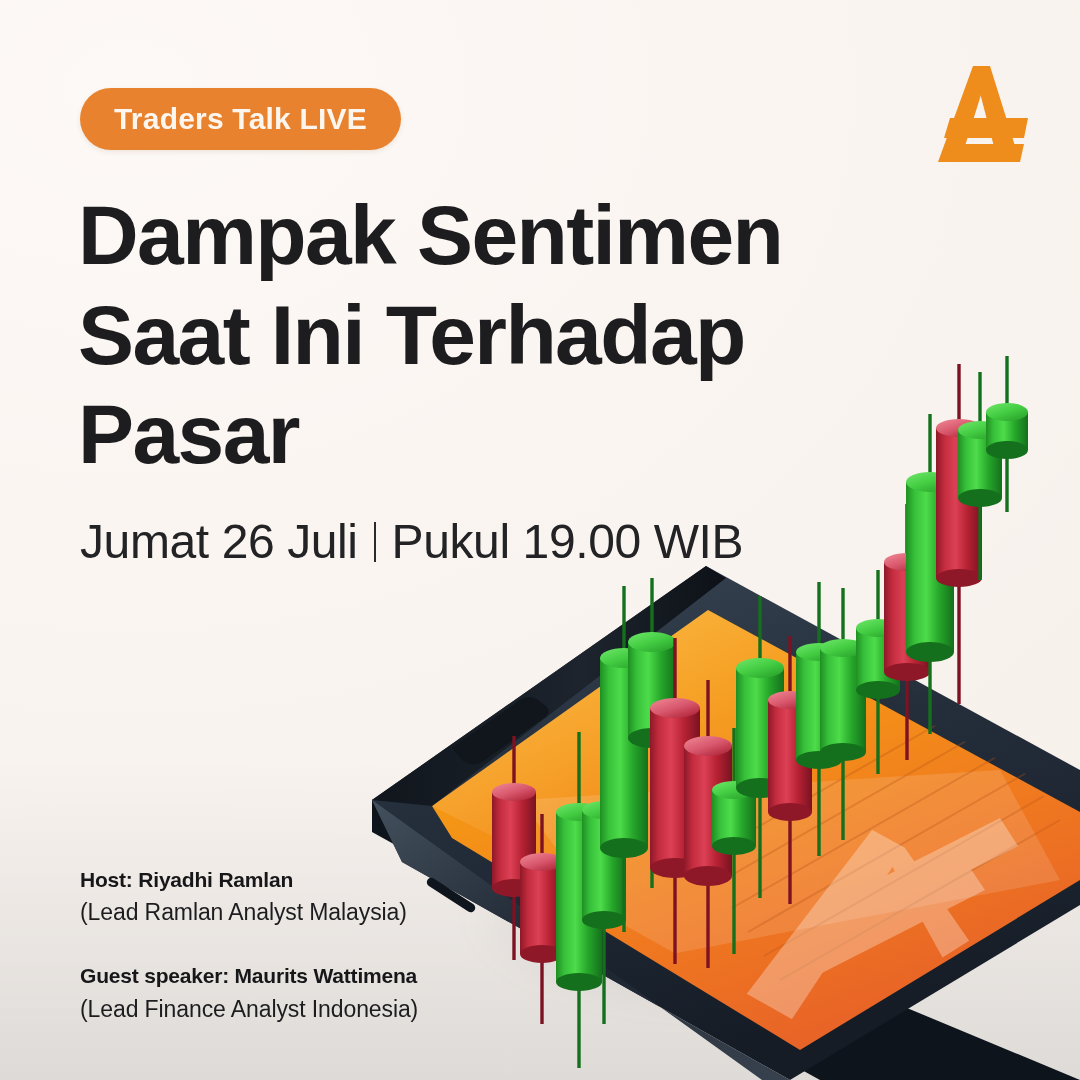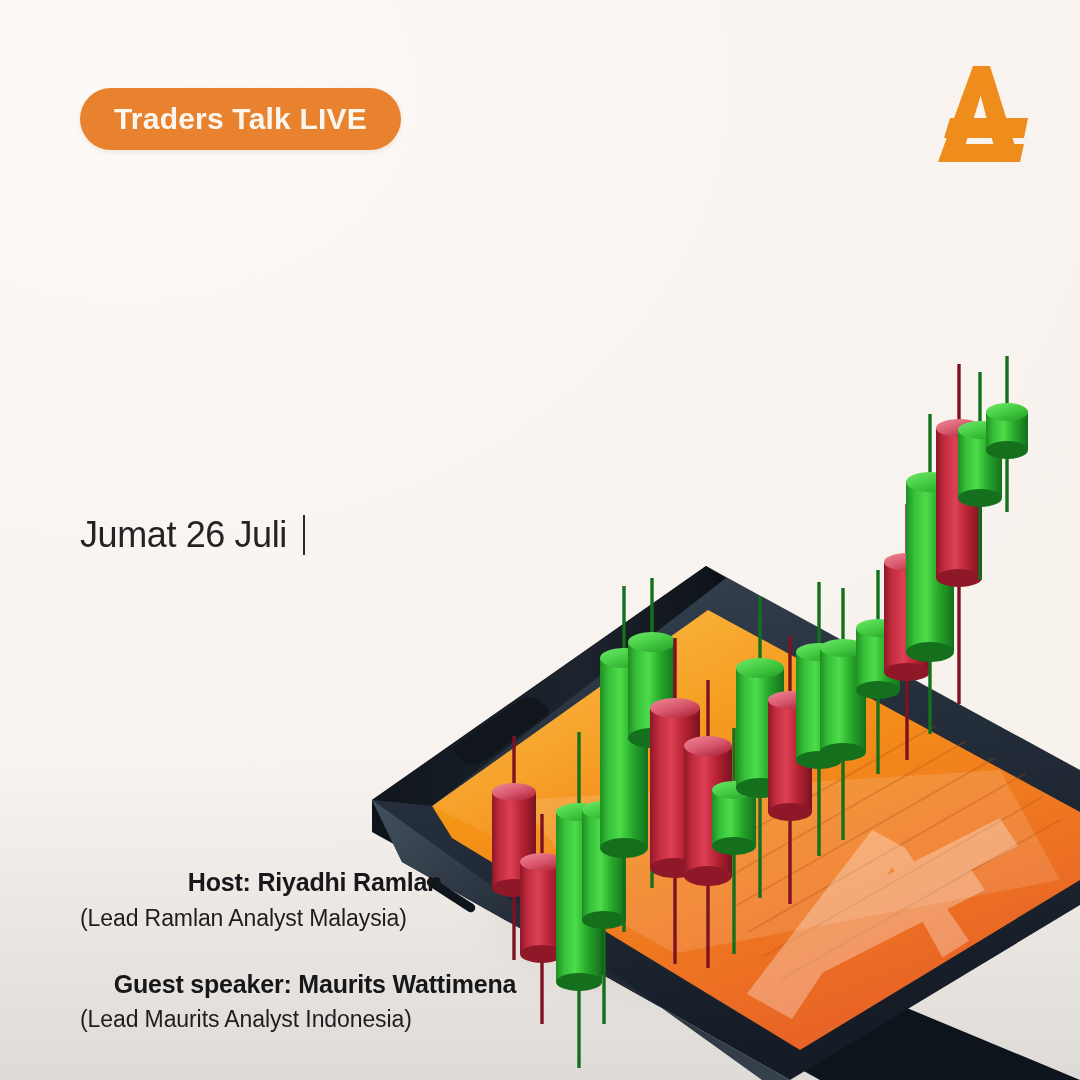--- a/index.html
+++ b/index.html
@@ -73,21 +73,21 @@
     letter-spacing: -1.6px;
   }
   .headline div { white-space: nowrap; }
 
   
   .dateline {
     position: absolute;
     left: 80px;
     top: 514px;
     color: #232326;
-    font-size: 36px;
+    font-size: 48px;
     font-weight: 400;
     letter-spacing: -.4px;
     display: flex;
     align-items: center;
     gap: 16px;
   }
   .dateline .sep {
     display: inline-block;
     width: 2px;
     height: 40px;
@@ -99,25 +99,24 @@
     position: absolute;
     left: 80px;
     top: 866px;
     width: 470px;
     color: #17171a;
     z-index: 40;
   }
   .credit-block { margin-bottom: 34px; }
   .credit-block:last-child { margin-bottom: 13px; }
   .credit-name {
-    font-size: 25px;
+    font-size: 21px;
     font-weight: 700;
     letter-spacing: -.2px;
     line-height: 1.3;
-    text-align: center;
   }
   .credit-role {
     font-size: 23px;
     font-weight: 400;
     letter-spacing: -.1px;
     line-height: 1.35;
     margin-top: 4px;
     color: #1d1d20;
   }
 
@@ -403,30 +402,36 @@
 
         <polygon points="49,4 66,4 96,100 74,100"></polygon>
 
         <polygon points="26,56 104,56 100,76 20,76"></polygon>
 
         <polygon points="30,82 100,82 96,100 26,100"></polygon>
       </g>
     </svg>
   </div>
 
+  <div class="headline">
+    <div>Dampak Sentimen</div>
+    <div>Saat Ini Terhadap</div>
+    <div>Pasar</div>
+  </div>
 
   <div class="dateline">
     <span>Jumat 26 Juli</span>
     <span class="sep"></span>
+    <span>Pukul 19.00 WIB</span>
   </div>
 
   <div class="credits">
     <div class="credit-block">
       <div class="credit-name">Host: Riyadhi Ramlan</div>
       <div class="credit-role">(Lead Ramlan Analyst Malaysia)</div>
     </div>
     <div class="credit-block">
       <div class="credit-name">Guest speaker: Maurits Wattimena</div>
-      <div class="credit-role">(Lead Maurits Analyst Indonesia)</div>
+      <div class="credit-role">(Lead Finance Analyst Indonesia)</div>
     </div>
   </div>
 
 </div>
 
 </body></html>

